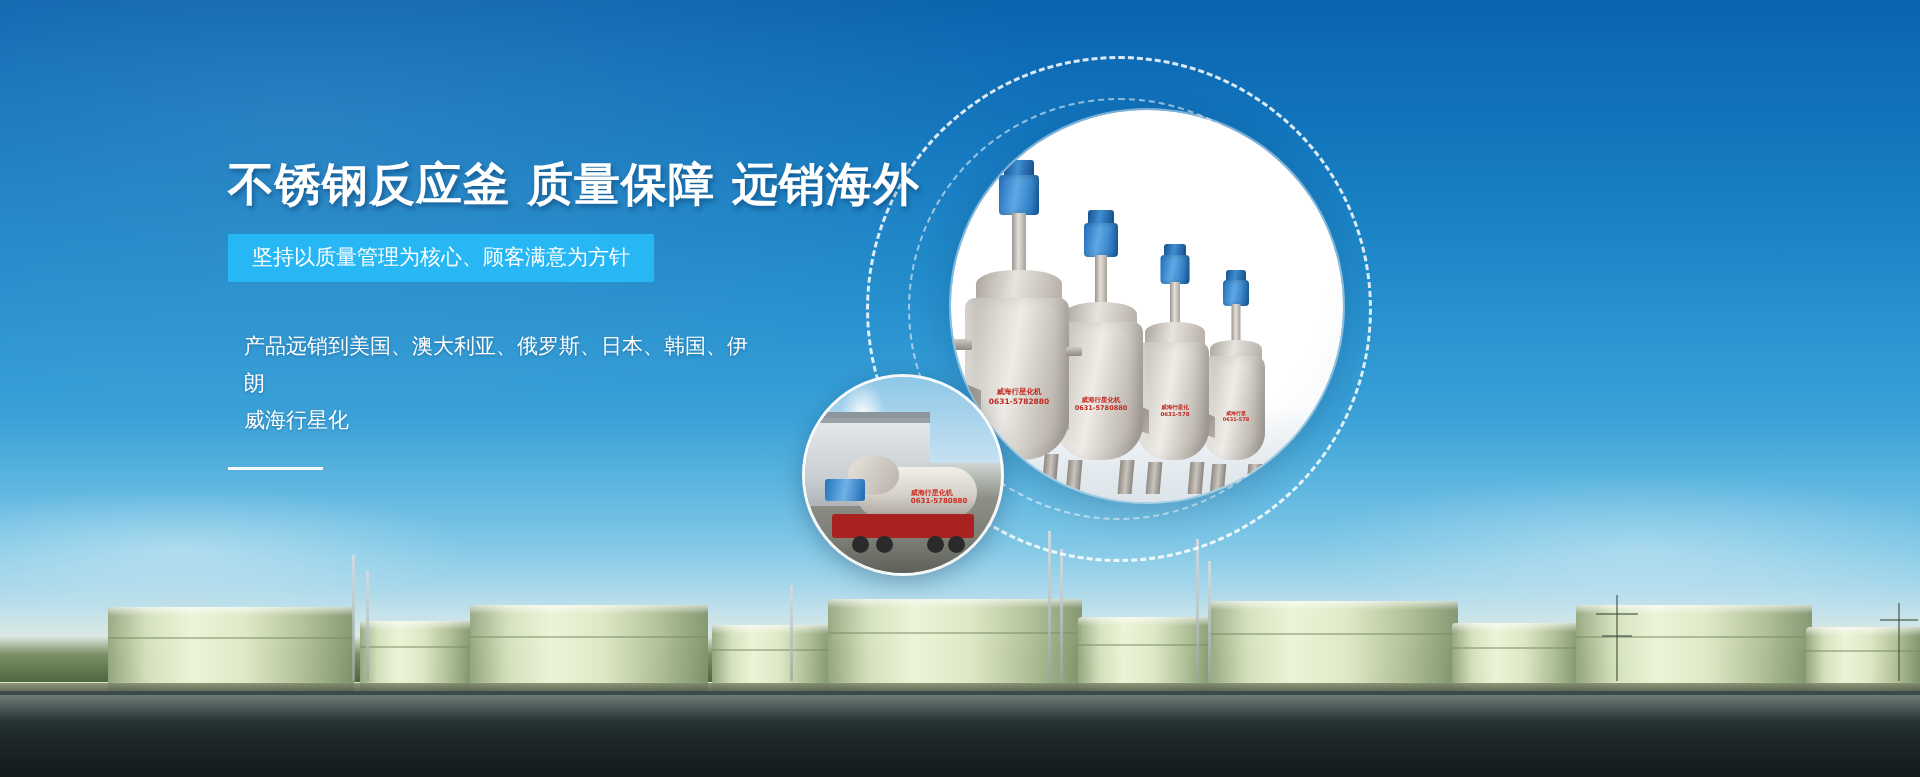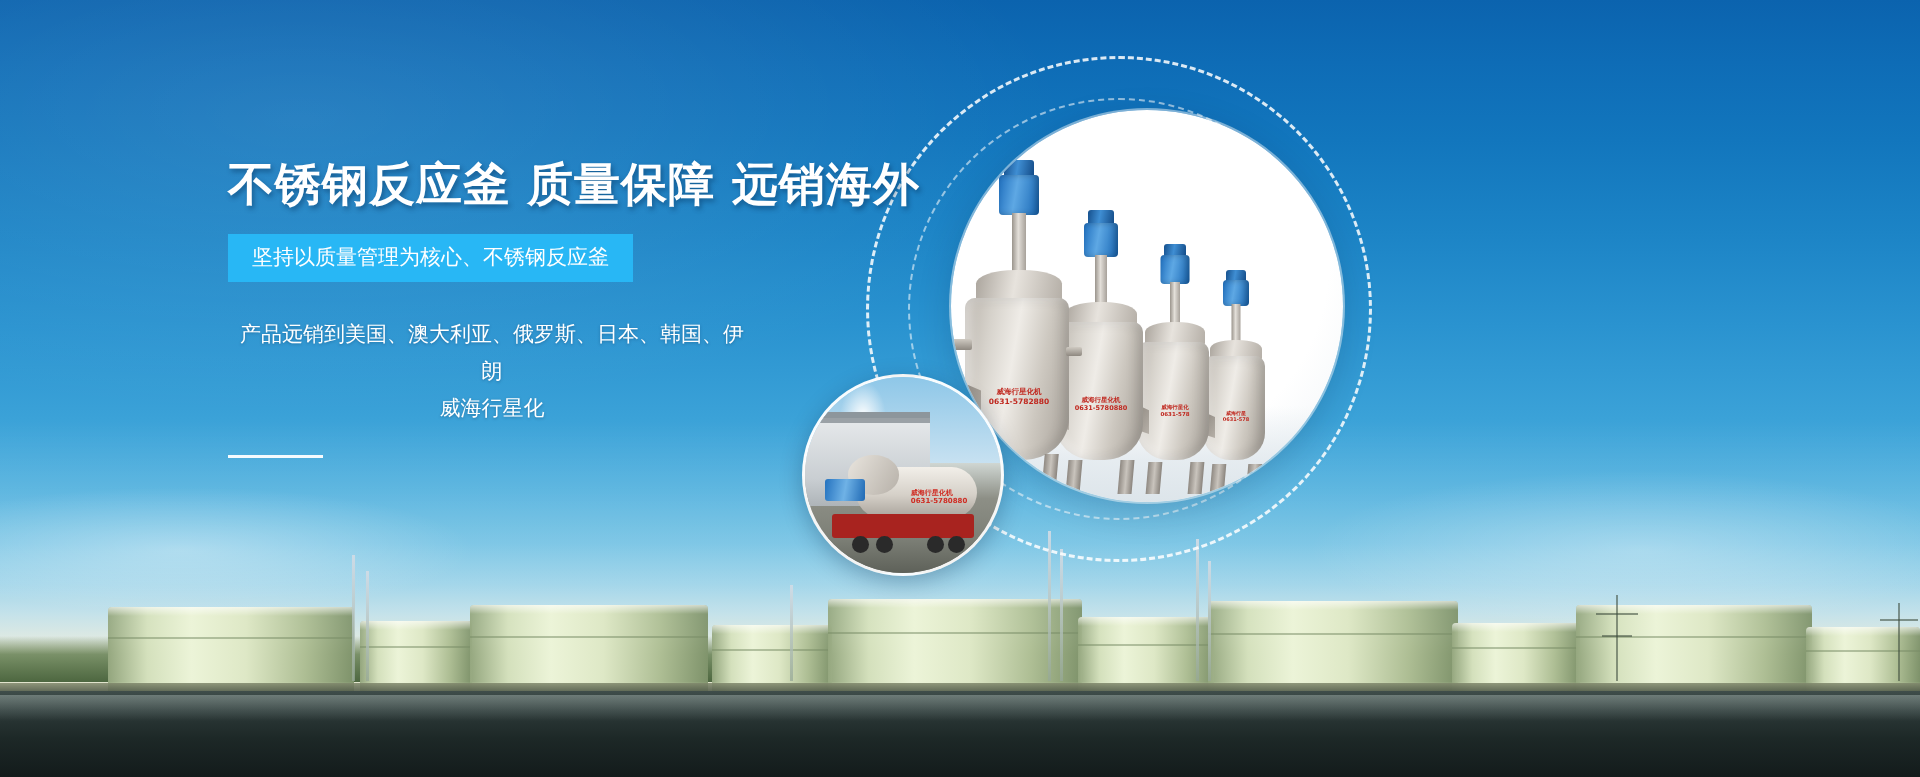--- a/index.html
+++ b/index.html
@@ -145,21 +145,21 @@
   .sub-bar{
     display:inline-block;background:#28b7f5;color:#ffffff;
     font-size:21px;line-height:1;padding:13px 24px 14px 24px;
     font-family:"DejaVu Sans","Liberation Sans",sans-serif;
     white-space:nowrap;margin-bottom:30px;
   }
   .body-copy{
     color:#ffffff;font-size:21px;line-height:1.75;
     font-family:"DejaVu Sans","Liberation Sans",sans-serif;
     text-shadow:0 1px 3px rgba(0,40,80,0.35);
-    width:520px;margin:4px;text-align:center;
+    width:520px;margin:16px;
   }
   .rule{margin-top:28px;width:95px;height:3px;background:rgba(255,255,255,0.95);}
 </style>
 </head>
 <body>
 
 <div id="banner">
 
   <div class="haze haze1"></div>
   <div class="haze haze2"></div>
@@ -290,21 +290,21 @@
     <div class="ins-wheel" style="left:62%;"></div>
     <div class="ins-wheel" style="left:73%;"></div>
     <div class="ins-red">
       <span>威海行星化机</span><br>
       <span>0631-5780880</span>
     </div>
   </div>
 
   <div class="copy">
     <h1 class="headline">不锈钢反应釜 质量保障 远销海外</h1>
-    <div class="sub-bar">坚持以质量管理为核心、不锈钢反应釜</div>
+    <div class="sub-bar">坚持以质量管理为核心、顾客满意为方针</div>
     <p class="body-copy">
       <span>产品远销到美国、澳大利亚、俄罗斯、日本、韩国、伊朗</span><br>
       <span>威海行星化</span>
     </p>
     <div class="rule"></div>
   </div>
 
 </div>
 
 </body></html>

